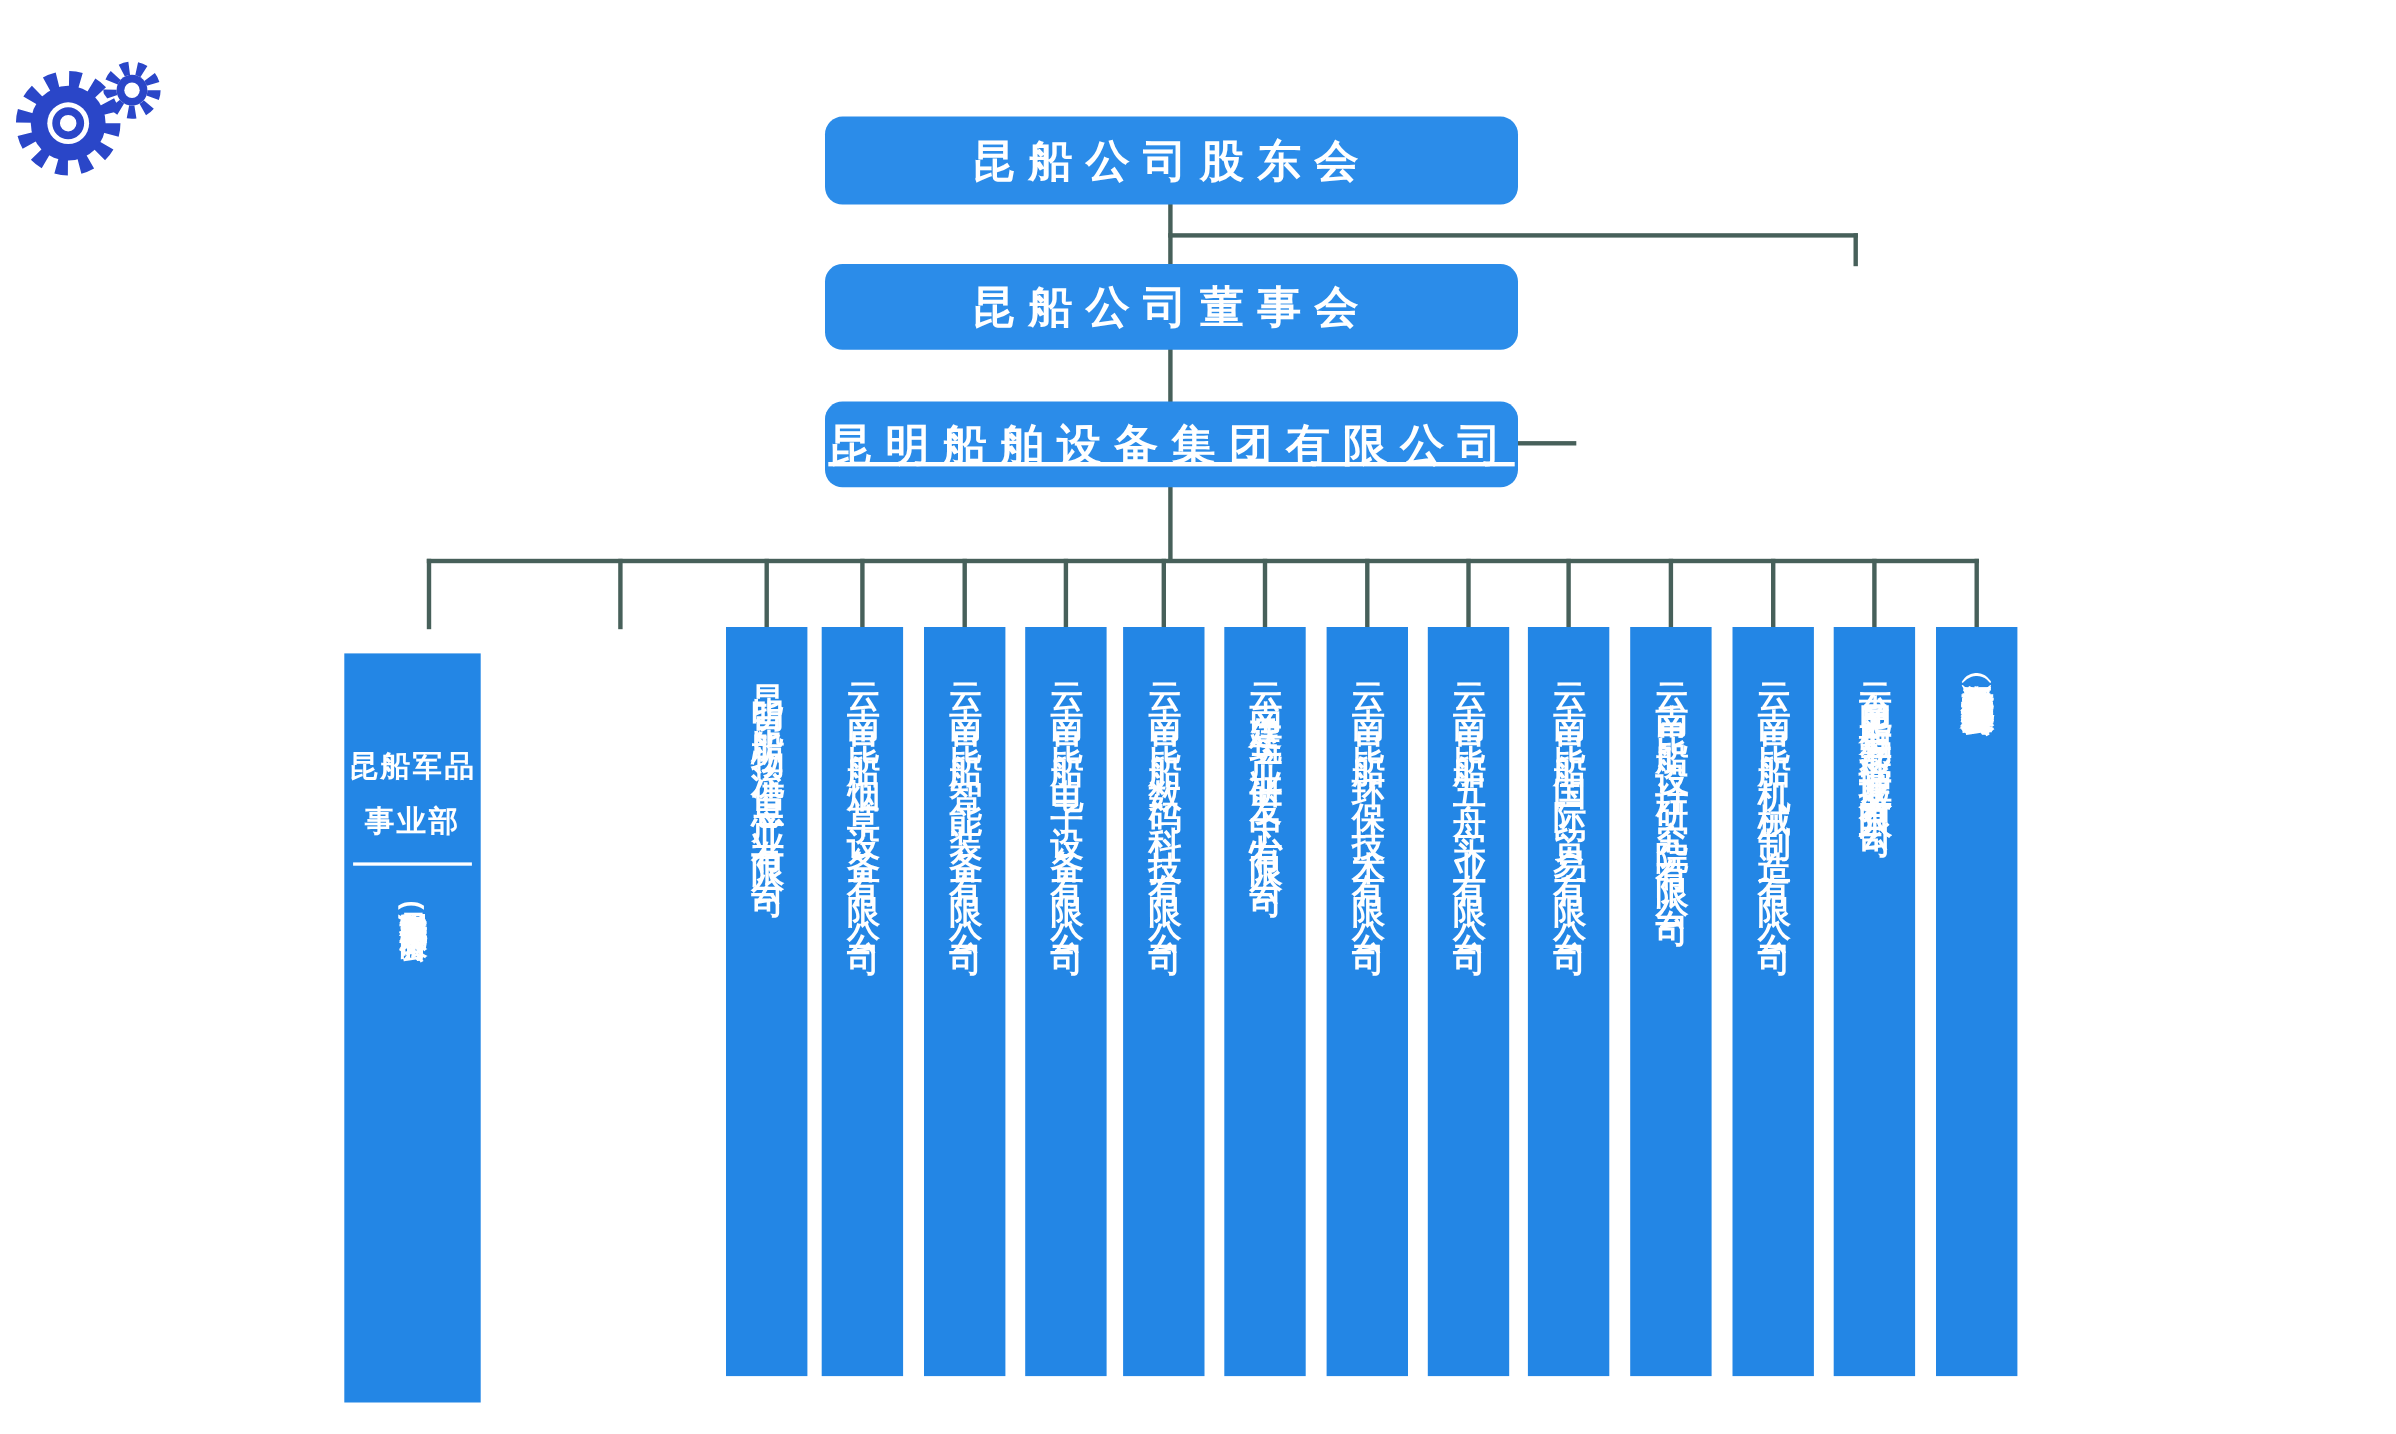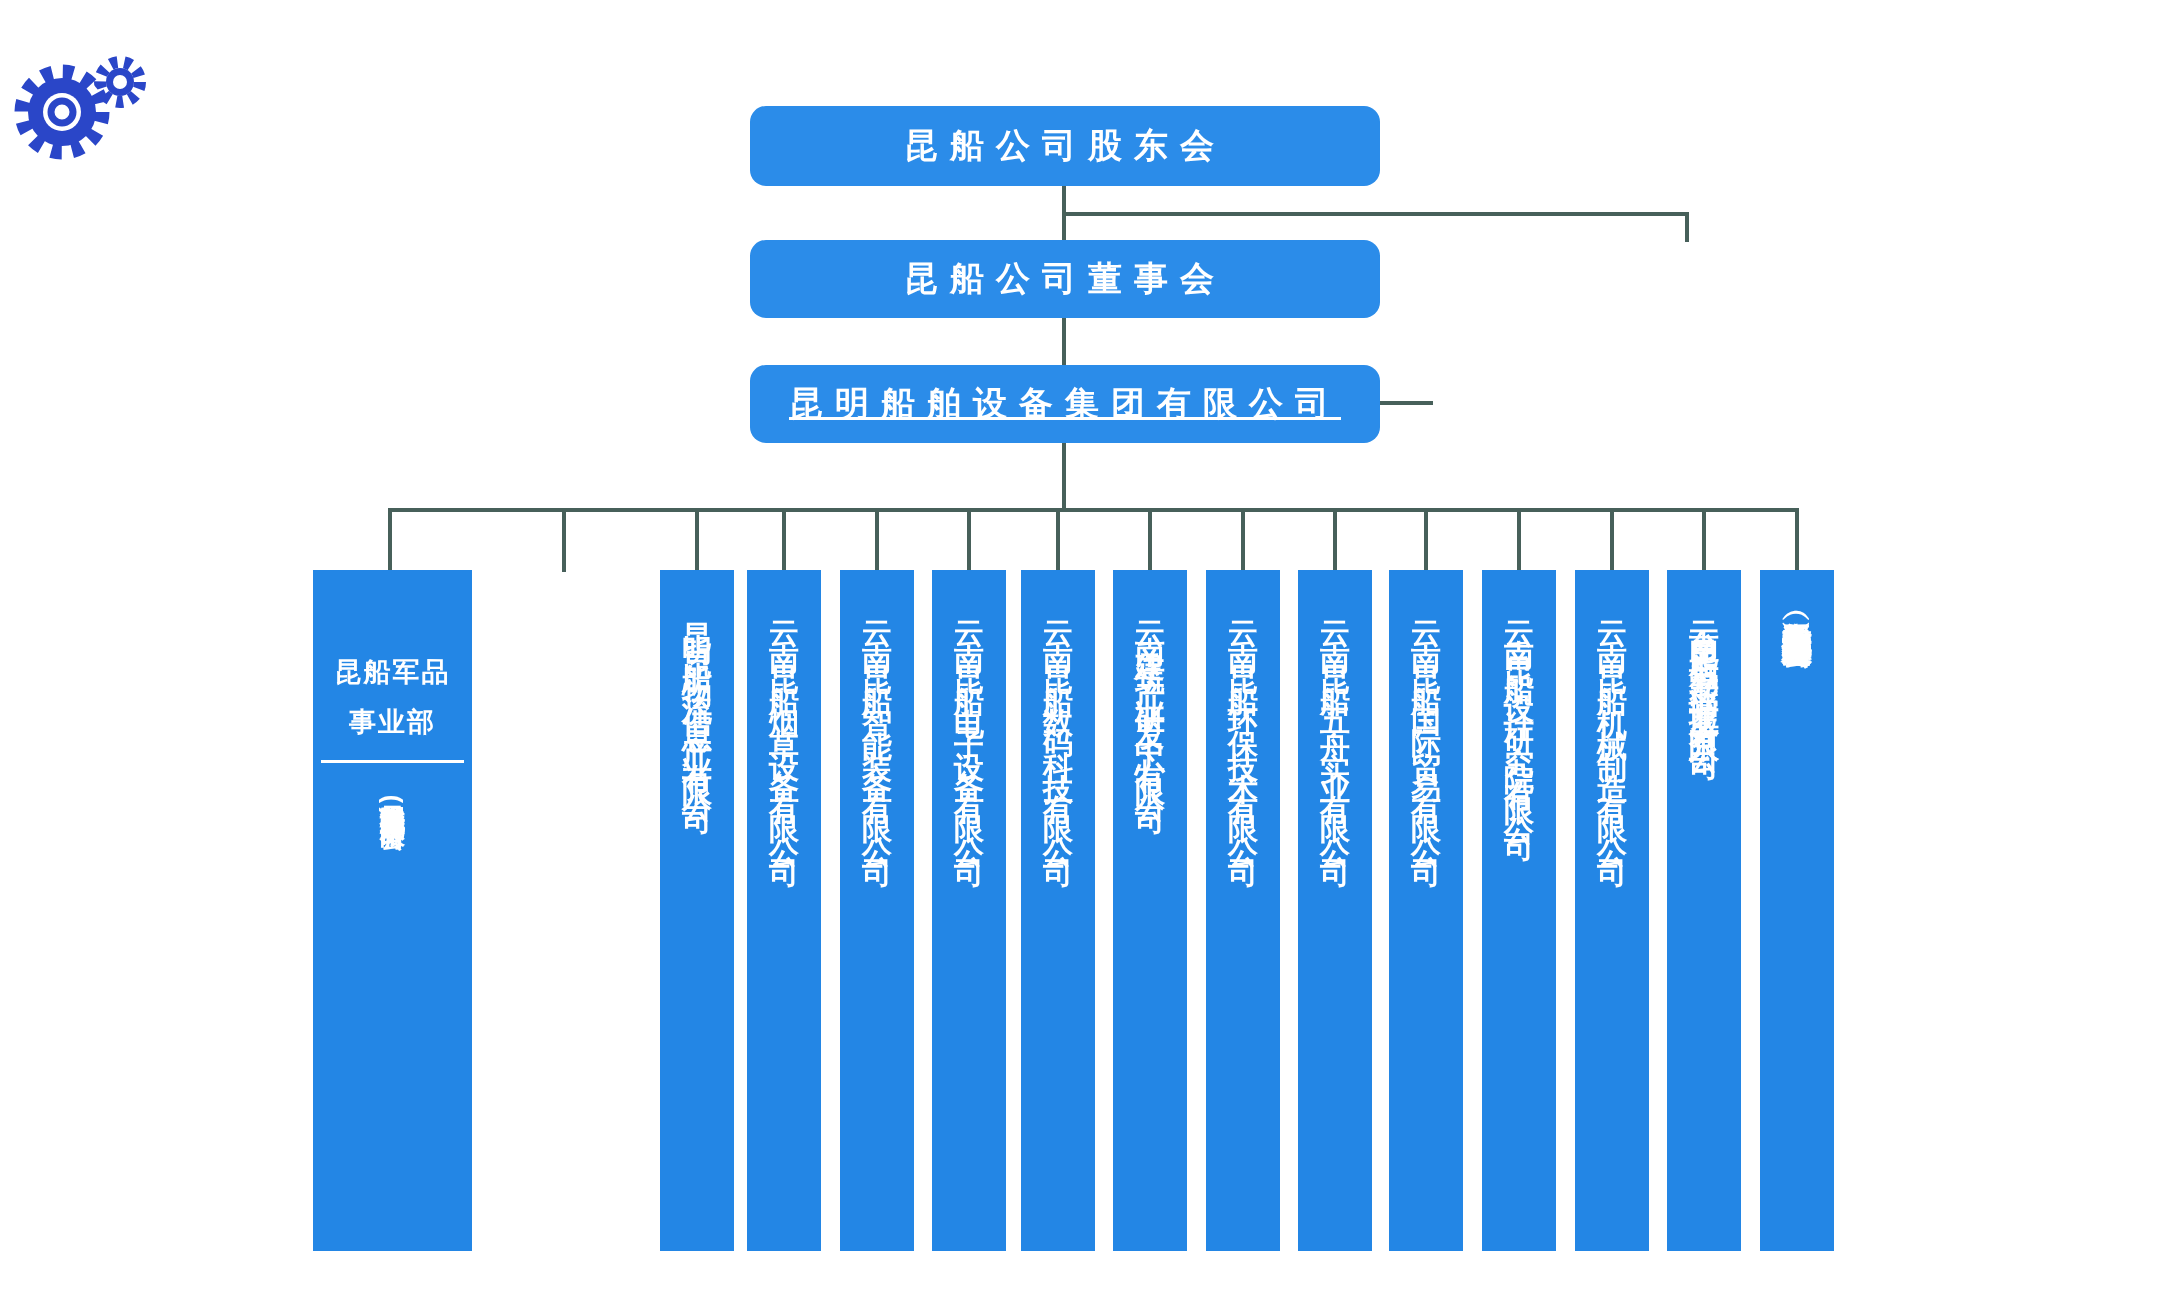--- a/index.html
+++ b/index.html
@@ -12,21 +12,21 @@
   }
   
   .line{position:absolute;background:#47605a;}
   
   .node{
     position:absolute;
     background:#2b8ce9;
     color:#ffffff;
     border-radius:16px;
     display:flex;align-items:center;justify-content:center;
-    font-size:34px;font-weight:bold;letter-spacing:12px;
+    font-size:40px;font-weight:bold;letter-spacing:12px;
     white-space:nowrap;
   }
   
   .col{
     position:absolute;
     top:570px;height:681px;
     background:#2386e5;
     color:#ffffff;
     box-sizing:border-box;
   }
@@ -110,21 +110,21 @@
   <div class="node" style="left:750px;top:106px;width:630px;height:80px;">
     <span>昆船公司股东会</span>
   </div>
   <div class="node" style="left:750px;top:240px;width:630px;height:78px;">
     <span>昆船公司董事会</span>
   </div>
   <div class="node" style="left:750px;top:365px;width:630px;height:78px;text-decoration:underline;">
     <span>昆明船舶设备集团有限公司</span>
   </div>
 
-  <div class="col col-wide" style="left:313px;width:159px;">
+  <div class="col col-wide" style="left:313px;width:124px;margin-top:24px;">
     <div class="wide-header">
       <div>昆船军品</div>
       <div>事业部</div>
     </div>
     <div class="wide-divider"></div>
     <div class="wide-body">
       <div class="vtext" style="letter-spacing: 0.882353px;">昆明海威机电技术研究所(有限公司)</div>
     </div>
   </div>
 

